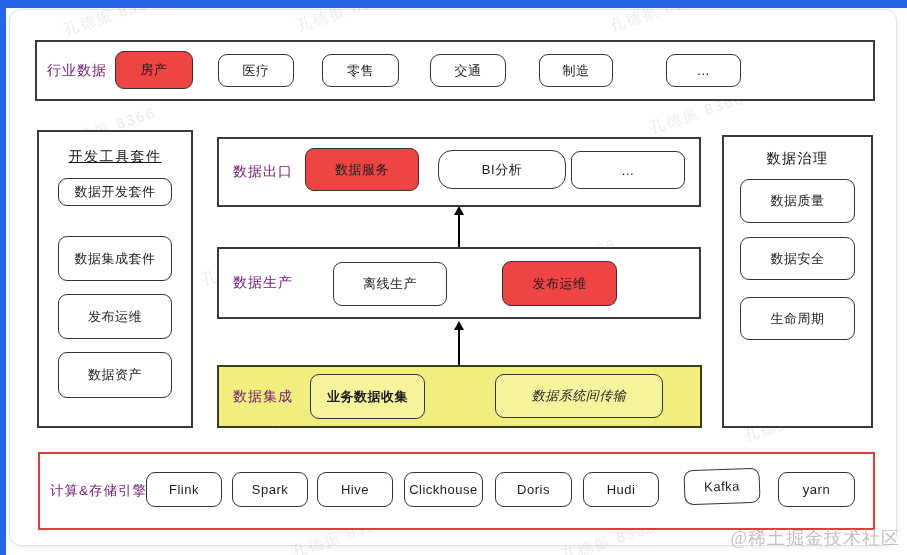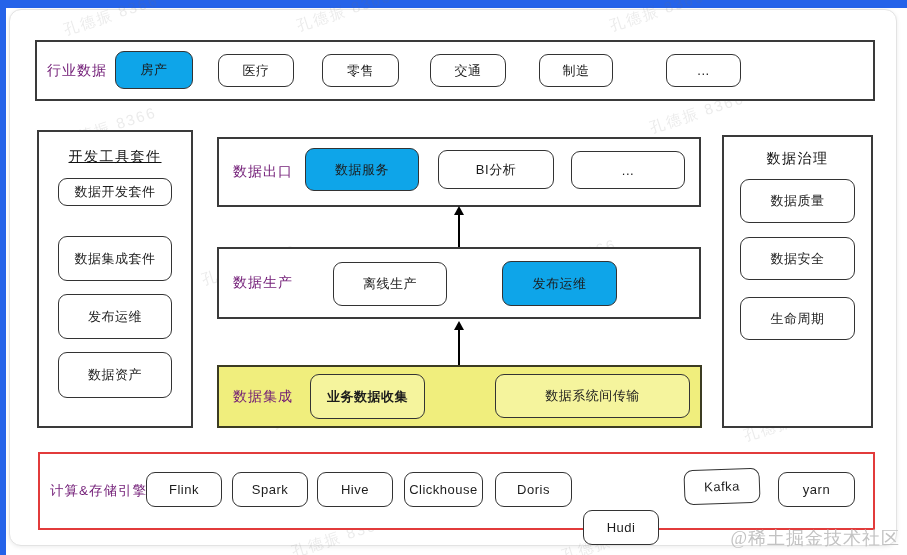--- a/index.html
+++ b/index.html
@@ -15,21 +15,21 @@
           background:#fff; border:1px solid #e3e3e3; border-radius:12px;
           box-shadow:0 1px 4px rgba(0,0,0,0.08); }
 
   .container { position:absolute; border:2px solid #3a3a3a; background:#fff; }
   .container.yellow { background:#f0ee7d; border-color:#3c3c22; }
   .container.red { border:2px solid #e23b3b; background:#fff; }
 
   .box { position:absolute; border:1.6px solid #333; border-radius:9px; background:#fff;
          display:flex; align-items:center; justify-content:center;
          font-size:13px; color:#1c1c1c; letter-spacing:0.5px; }
-  .box.hl { background:#0ea5e9; }
+  .box.hl { background:#ef4444; }
   .box.inner-yellow { background:#f5f49d; }
 
   .section-label { position:absolute; font-size:14px; color:#701a75; letter-spacing:1px;
                    display:flex; align-items:center; white-space:nowrap; }
 
   .side-title { position:absolute; width:100%; text-align:center; font-size:14px;
                 color:#111; letter-spacing:1.5px; }
 
   .arrow { position:absolute; width:12px; }
   .arrow .shaft { position:absolute; left:5px; top:7px; bottom:0; width:2px; background:#000; }
@@ -86,49 +86,49 @@
 
   <div class="container" style="left:722px; top:135px; width:151px; height:293px;"></div>
   <div class="side-title" style="left:722px; top:150px; width:151px;">数据治理</div>
   <div class="box" style="left:740px; top:179px; width:115px; height:44px;">数据质量</div>
   <div class="box" style="left:740px; top:237px; width:115px; height:43px;">数据安全</div>
   <div class="box" style="left:740px; top:297px; width:115px; height:43px;">生命周期</div>
 
   <div class="container" style="left:217px; top:137px; width:484px; height:70px;"></div>
   <div class="section-label" style="left:233px; top:137px; height:70px;">数据出口</div>
   <div class="box hl" style="left:305px; top:148px; width:114px; height:43px;">数据服务</div>
-  <div class="box" style="left:438px; top:150px; width:116px; height:39px;">BI分析</div>
+  <div class="box" style="left:438px; top:150px; width:128px; height:39px;border-radius:14px;">BI分析</div>
   <div class="box" style="left:571px; top:151px; width:114px; height:38px;">...</div>
 
   <div class="arrow" style="left:453px; top:206px; height:41px;">
     <div class="head"></div>
       <div class="shaft"></div>
   </div>
 
   <div class="container" style="left:217px; top:247px; width:484px; height:72px;"></div>
   <div class="section-label" style="left:233px; top:247px; height:72px;">数据生产</div>
   <div class="box" style="left:333px; top:262px; width:114px; height:44px;">离线生产</div>
   <div class="box hl" style="left:502px; top:261px; width:115px; height:45px;">发布运维</div>
 
   <div class="arrow" style="left:453px; top:321px; height:44px;">
     <div class="head"></div>
       <div class="shaft"></div>
   </div>
 
   <div class="container yellow" style="left:217px; top:365px; width:485px; height:63px;"></div>
   <div class="section-label" style="left:233px; top:365px; height:63px;">数据集成</div>
   <div class="box inner-yellow" style="left:310px; top:374px; width:115px; height:45px;font-weight:bold;">业务数据收集</div>
-  <div class="box inner-yellow" style="left:495px; top:374px; width:195px; height:44px;">数据系统间传输</div>
+  <div class="box inner-yellow" style="left:495px; top:374px; width:168px; height:44px;font-style:italic;">数据系统间传输</div>
 
   <div class="container red" style="left:38px; top:452px; width:837px; height:78px;"></div>
   <div class="section-label" style="left:50px; top:452px; height:78px; font-size:13.5px;">计算&amp;存储引擎</div>
   <div class="box" style="left:146px; top:472px; width:76px; height:35px;">Flink</div>
   <div class="box" style="left:232px; top:472px; width:76px; height:35px;">Spark</div>
   <div class="box" style="left:317px; top:472px; width:76px; height:35px;">Hive</div>
   <div class="box" style="left:404px; top:472px; width:79px; height:35px;">Clickhouse</div>
   <div class="box" style="left:495px; top:472px; width:77px; height:35px;">Doris</div>
-  <div class="box" style="left:583px; top:472px; width:76px; height:35px;margin-top:38px;">Hudi</div>
+  <div class="box" style="left:583px; top:472px; width:76px; height:35px;">Hudi</div>
   <div class="box" style="left:684px; top:469px; width:76px; height:35px; transform:rotate(-2deg);">Kafka</div>
   <div class="box" style="left:778px; top:472px; width:77px; height:35px;">yarn</div>
 
   <div class="credit">@稀土掘金技术社区</div>
 
 </div>
 
 </body></html>

